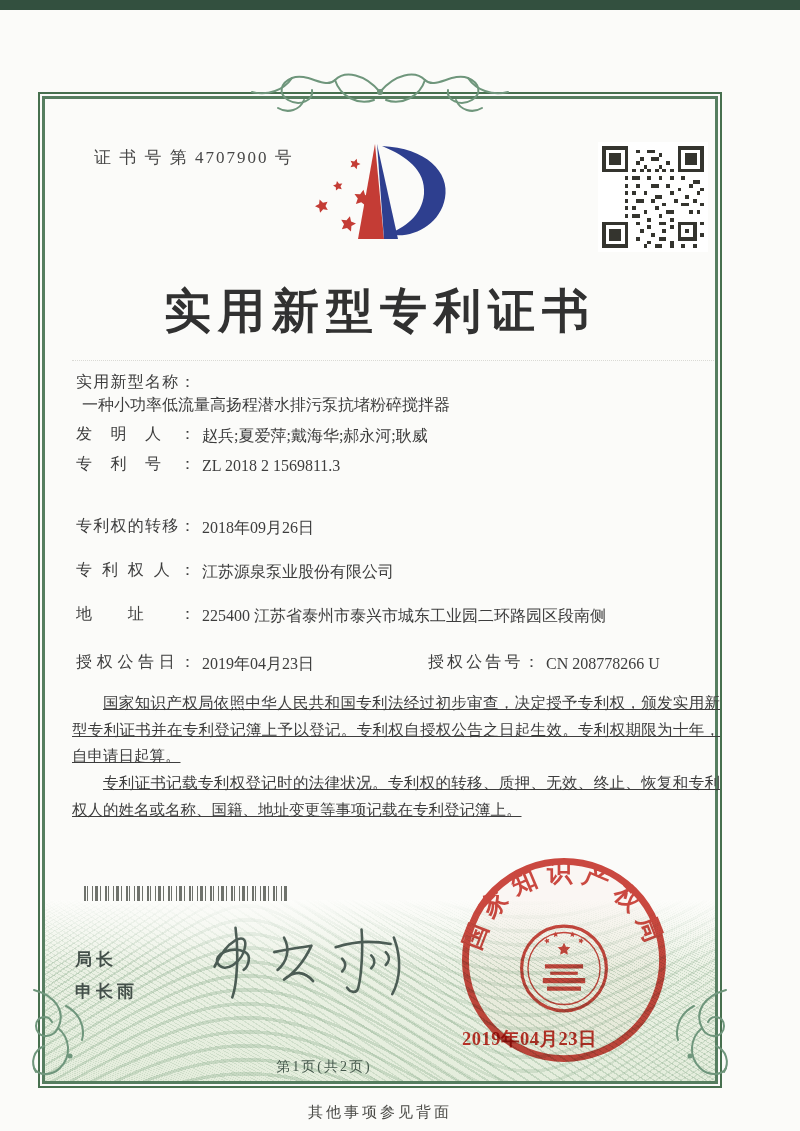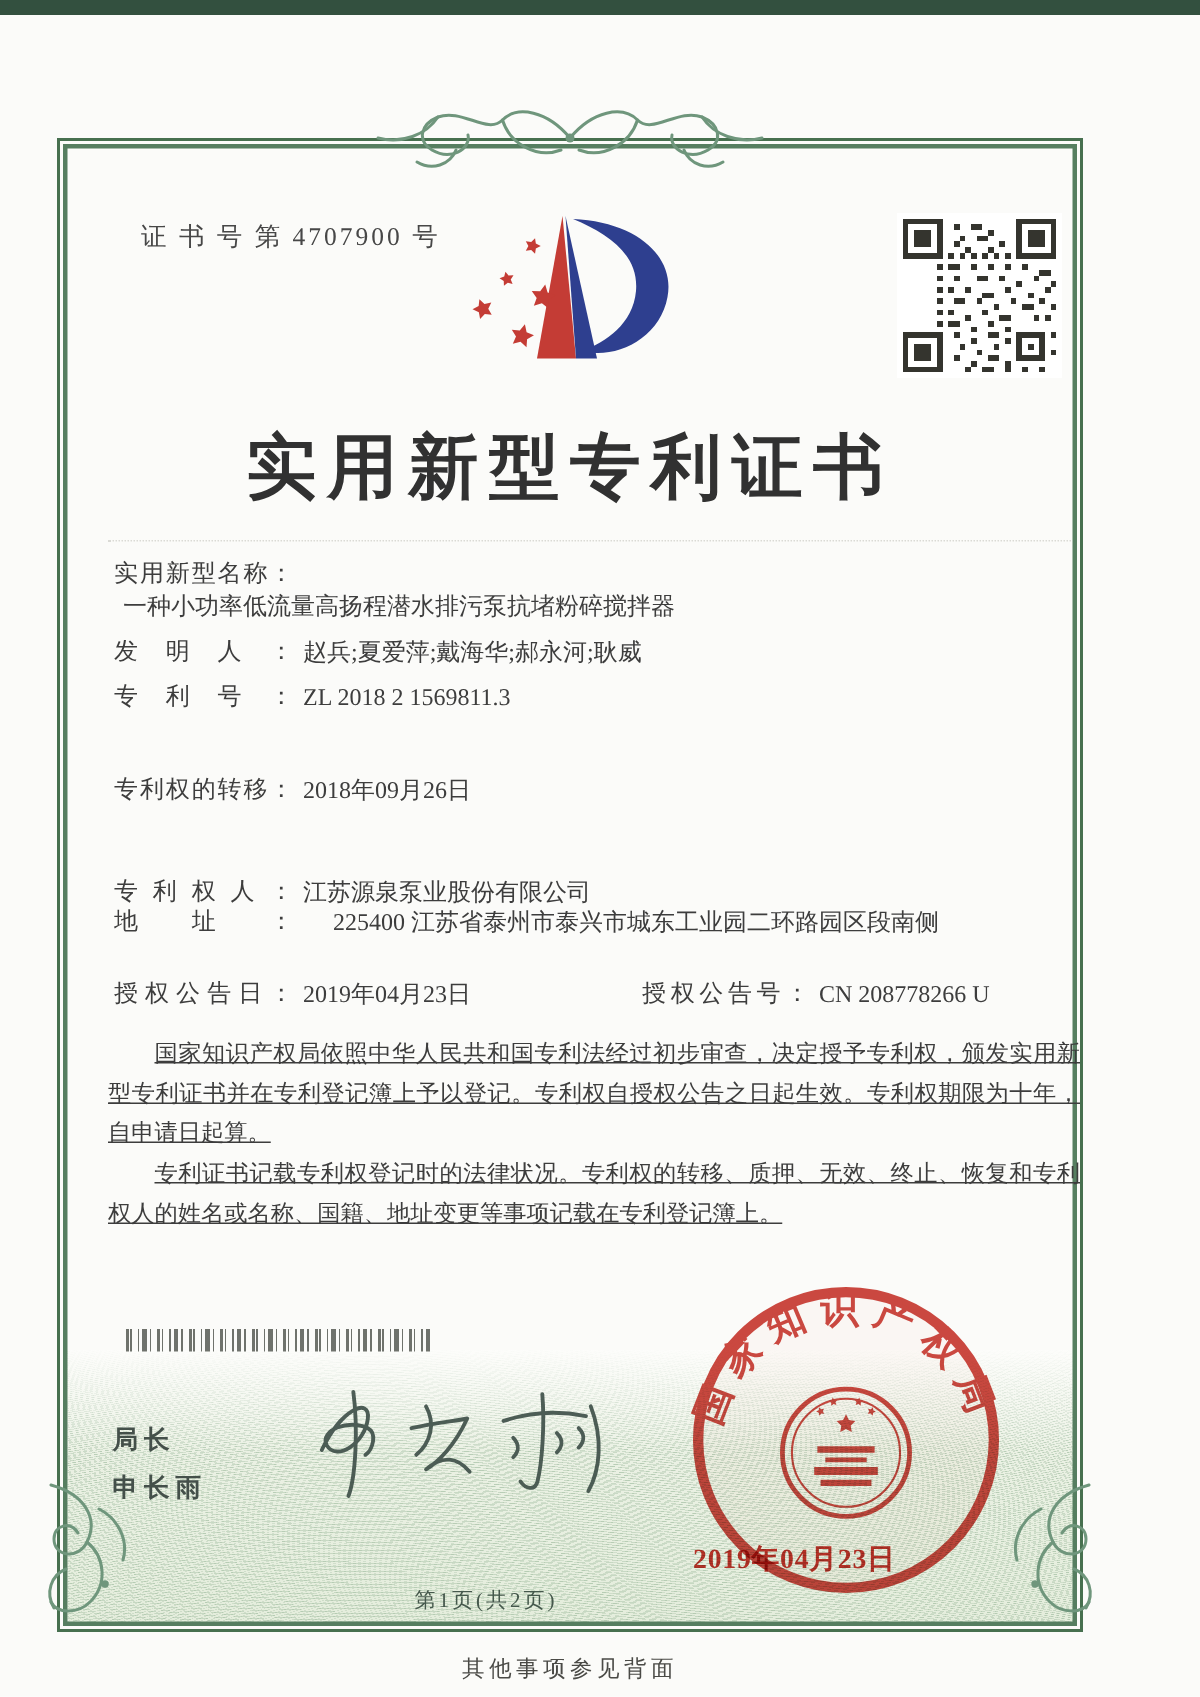--- a/index.html
+++ b/index.html
@@ -56,21 +56,21 @@
     border-top:1px dotted #c9c9c2; opacity:.65;
   }
   .rows{ position:absolute; left:76px; top:0; width:648px; z-index:2; }
   .field-row{ position:absolute; display:flex; font-size:16px; color:#3d3d3d; }
   .field-label{
     flex:none; width:120px; text-align:justify; text-align-last:justify;
     letter-spacing:.5px;
   }
   .field-value{ margin-left:6px; width:500px; line-height:1.55; }
   .r0{ top:372px;flex-direction:column; } .r1{ top:424px; } .r2{ top:454px; }
-  .r3{ top:516px; } .r4{ top:584px; } .r5{ top:604px;gap:20px; }
+  .r3{ top:516px; } .r4{ top:560px; } .r5{ top:604px; }
   .r5 .field-value{ width:486px; }
   .grant{ top:652px; }
   .grant .v1{ width:226px; margin-left:6px; }
   .grant .field-label.second{ width:112px;font-family:Liberation Serif, serif; }
   .paras{
     position:absolute; left:72px; top:690px; width:648px; z-index:2;
     font-size:15.5px; line-height:1.72; color:#3d3d3d; text-align:justify;
   }
   .paras p{ text-indent:2em; margin:0;text-decoration:underline; }
   .barcode{

